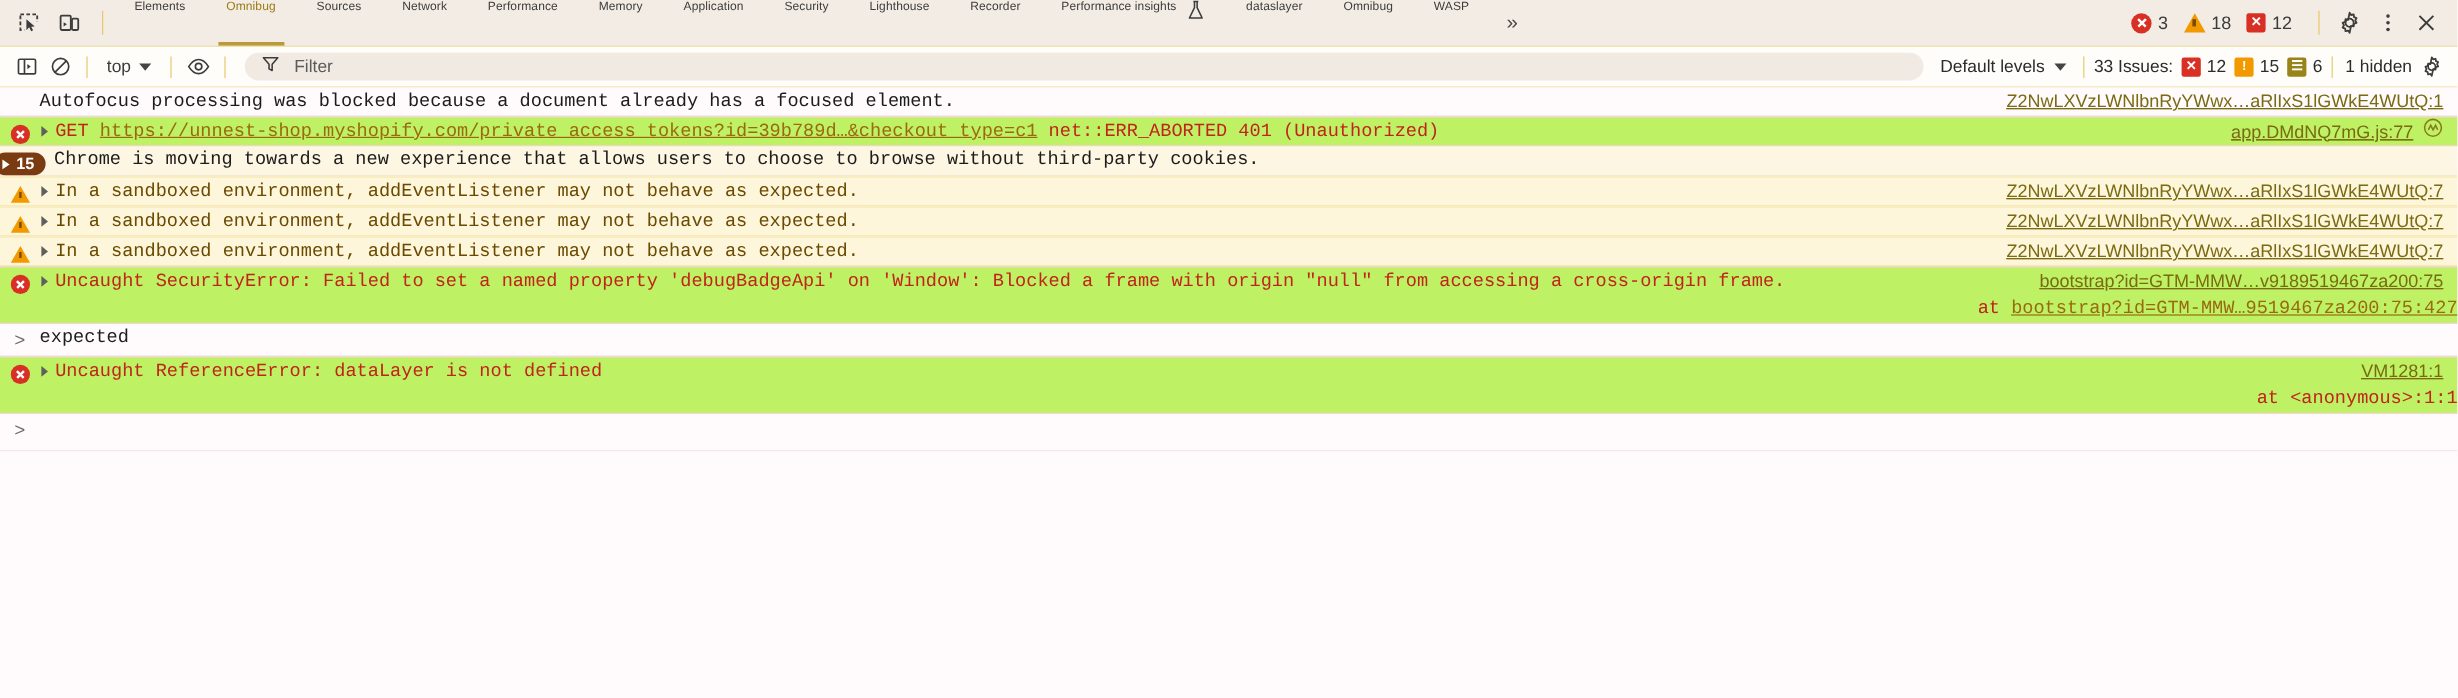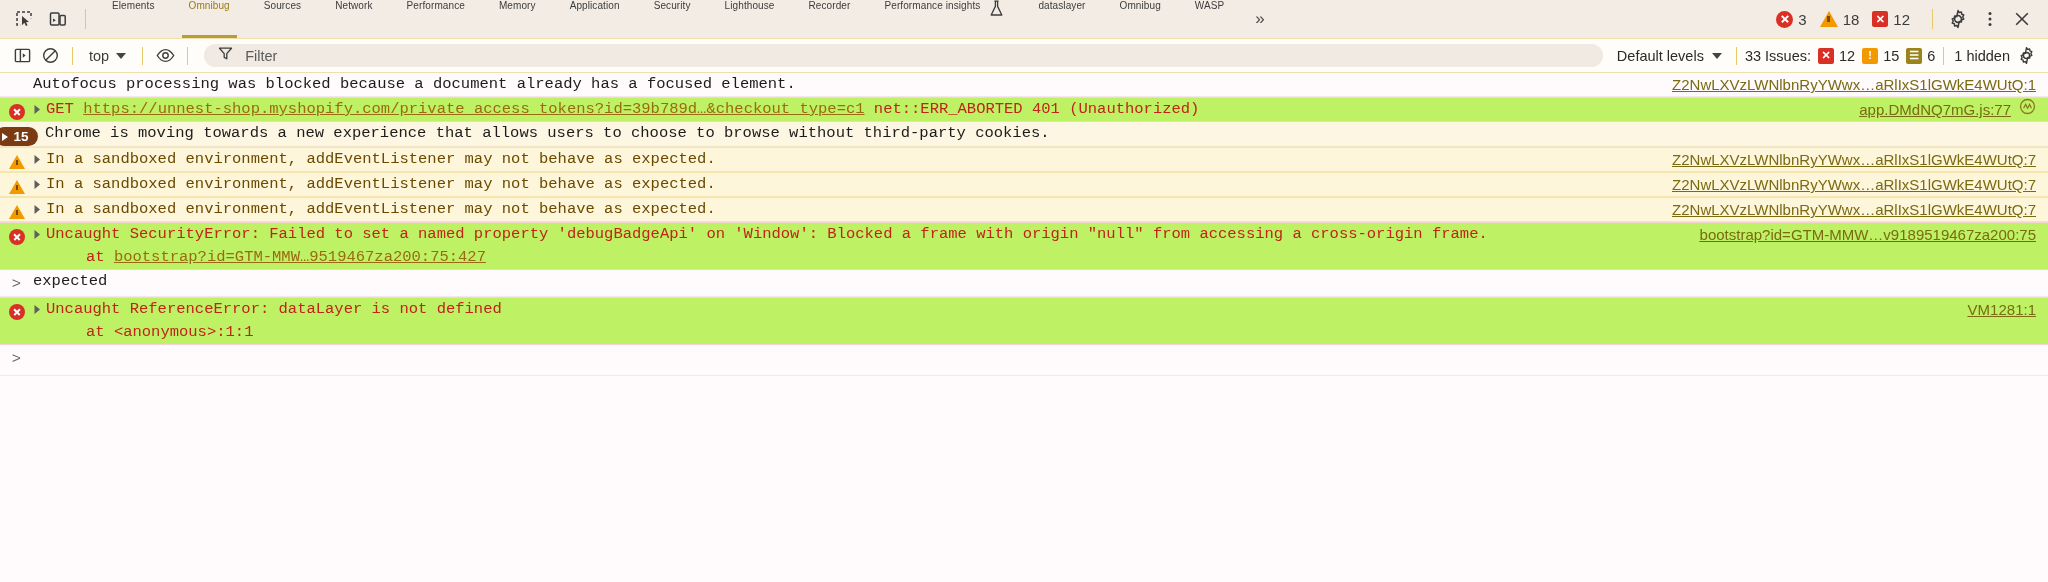--- a/index.html
+++ b/index.html
@@ -96,21 +96,21 @@
   .row.prompt{background:#fffafc;border-bottom:1px solid #f5e6ee;}
 
   .gutter{width:33px;min-width:33px;display:flex;align-items:flex-start;justify-content:center;padding-top:3px;}
   .arrow{
     width:13px;min-width:13px;padding-top:6px;color:#5f5f5f;font-size:10px;line-height:1;cursor:pointer;
   }
   .arrow svg{display:block;}
   .msg{flex:1;white-space:pre-wrap;word-break:break-word;color:#1c1c1c;}
   .msg.red{color:#c0241a;}
   .msg.orange{color:#6b4a00;}
-  .msg-2{display:block;padding-left:40px;}
+  .msg-2{display:block;padding-left:40px;text-align:right;}
   .src{
     position:absolute;right:12px;top:0;line-height:23px;font-family:Liberation Sans, sans-serif;
     font-size:15px;color:#7a6a12;text-decoration:underline;cursor:pointer;white-space:nowrap;
     display:flex;align-items:center;gap:8px;justify-content:center;
   }
   .src .lnk{text-decoration:underline;}
   .src .neticon{text-decoration:none;}
   .lnk-red{color:#9a6a10;text-decoration:underline;cursor:pointer;}
 
   .badge-group{

